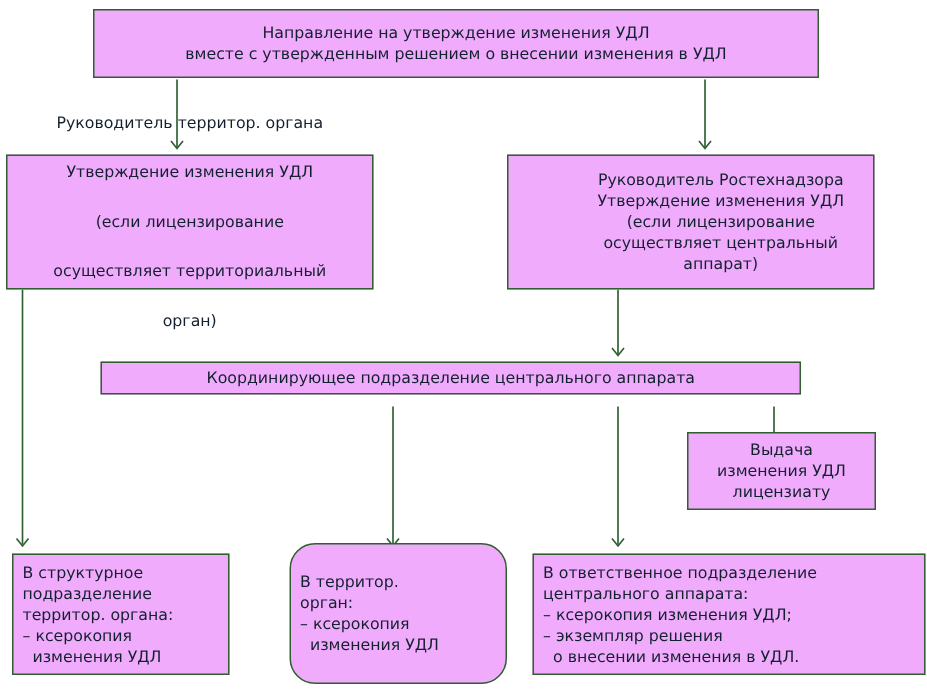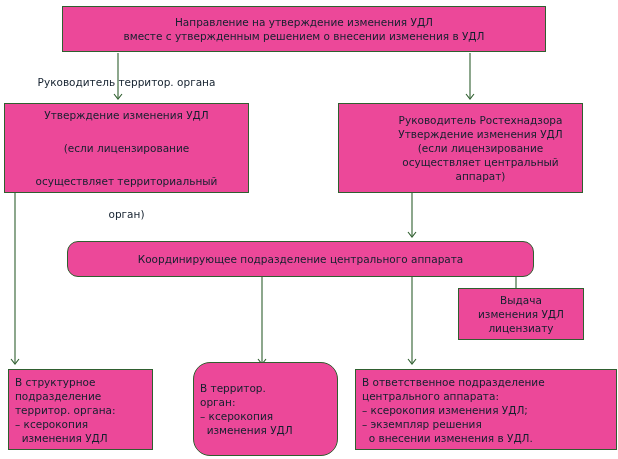--- a/index.html
+++ b/index.html
@@ -12,21 +12,21 @@
     width: 618px;
     height: 459px;
     background: #ffffff;
     font-family: "DejaVu Sans", sans-serif;
     overflow: hidden;
   }
   .node {
     position: absolute;
     box-sizing: border-box;
     border: 1px solid #2f5f2f;
-    background: #ec4899;
+    background: #f0abfc;
     color: #13202e;
     font-size: 10.5px;
     line-height: 14px;
     display: flex;
     flex-direction: column;
     justify-content: center;
     z-index: 2;
   }
   .node .line {
     display: block;
@@ -84,21 +84,21 @@
   </div>
 
   <div class="node center" style="left:338px; top:103px; width:245px; height:90px;padding-left:40px;">
     <span class="line">Руководитель Ростехнадзора</span>
     <span class="line">Утверждение изменения УДЛ</span>
     <span class="line">(если лицензирование</span>
     <span class="line">осуществляет центральный</span>
     <span class="line">аппарат)</span>
   </div>
 
-  <div class="node center" style="left:67px; top:241px; width:467px; height:36px;border-radius:11px;">
+  <div class="node center" style="left:67px; top:241px; width:467px; height:22px;">
     <span class="line">Координирующее подразделение центрального аппарата</span>
   </div>
 
   <div class="node center" style="left:458px; top:288px; width:126px; height:52px;">
     <span class="line">Выдача</span>
     <span class="line">изменения УДЛ</span>
     <span class="line">лицензиату</span>
   </div>
 
   <div class="node left" style="left:8px; top:369px; width:145px; height:81px;">

